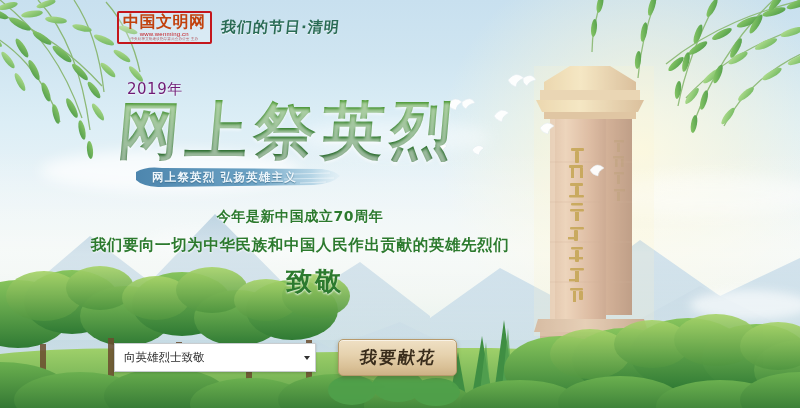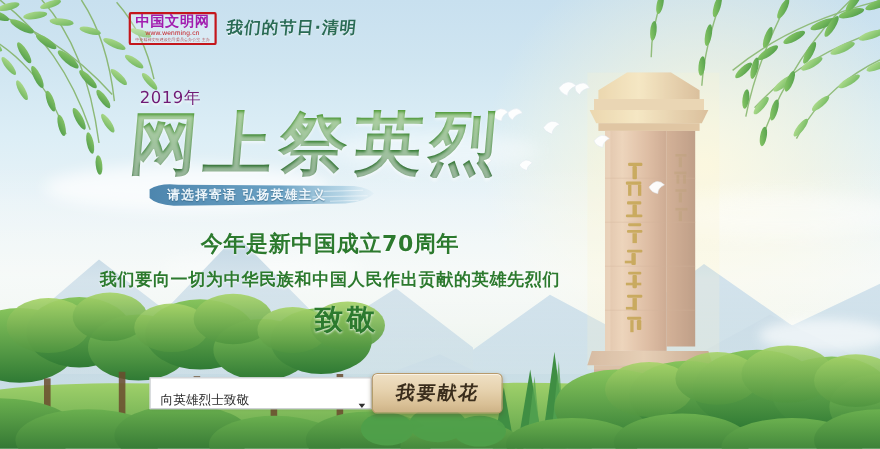--- a/index.html
+++ b/index.html
@@ -62,21 +62,21 @@
   
   .logo-wrap{
     position:absolute;left:117px;top:11px;display:flex;align-items:center;gap:9px;
   }
   .logo-box{
     border:2px solid #c4161c;border-radius:2px;padding:1px 4px 0;
     background:rgba(255,255,255,.25);
     text-align:center;line-height:1;
   }
   .logo-cn{
-    color:#a21caf;font-weight:bold;font-size:13px;letter-spacing:.5px;
+    color:#c2410c;font-weight:bold;font-size:16px;letter-spacing:.5px;
     font-family:"DejaVu Sans",sans-serif;white-space:nowrap;
   }
   .logo-url{
     color:#c4161c;font-size:6px;letter-spacing:.2px;margin-top:1px;
     font-family:"Liberation Sans",sans-serif;
   }
   .logo-sub{
     color:#b4555a;font-size:3.6px;letter-spacing:.1px;margin-top:1px;
     white-space:nowrap;font-family:"DejaVu Sans",sans-serif;
   }
@@ -115,21 +115,21 @@
     font-family:"DejaVu Sans",sans-serif;white-space:nowrap;
     text-shadow:0 1px 1px rgba(40,90,120,.6);
   }
 
   
   .copy{
     position:absolute;left:0;top:208px;width:600px;text-align:center;
     font-family:"DejaVu Sans",sans-serif;
   }
   .copy .l1{
-    font-size:20px;font-weight:bold;color:#2c7a2e;letter-spacing:.6px;
+    font-size:14px;font-weight:bold;color:#2c7a2e;letter-spacing:.6px;
     text-shadow:0 1px 2px rgba(255,255,255,.9);
   }
   .copy .l2{
     margin-top:9px;
     font-size:15.5px;font-weight:bold;color:#2c7a2e;letter-spacing:.6px;
     text-shadow:0 1px 2px rgba(255,255,255,.9);
   }
   .copy .l3{
     margin-top:8px;
     font-size:26px;font-weight:bold;color:#2c7a2e;letter-spacing:3px;
@@ -138,24 +138,24 @@
   }
 
   
   .form-label{
     position:absolute;left:122px;top:327px;
     font-size:13px;font-weight:bold;color:#123c4e;letter-spacing:.5px;
     font-family:"DejaVu Sans",sans-serif;
     text-shadow:0 1px 2px rgba(255,255,255,.75);
   }
   .select-box{
-    position:absolute;left:136px;top:343px;width:200px;height:27px;
+    position:absolute;left:114px;top:343px;width:200px;height:27px;
     background:#ffffff;border:1px solid #c9cdd0;
     box-shadow:0 1px 2px rgba(0,0,0,.18);
-    display:flex;align-items:flex-end;
+    display:flex;align-items:center;
   }
   .select-val{
     flex:1;padding-left:9px;font-size:11.5px;color:#2b2b2b;
     font-family:"DejaVu Sans",sans-serif;white-space:nowrap;overflow:hidden;
   }
   .select-caret{
     width:16px;display:flex;align-items:center;justify-content:center;
   }
   .caret-tri{
     width:0;height:0;border-left:3.5px solid transparent;border-right:3.5px solid transparent;
@@ -560,21 +560,21 @@
         <stop offset="100%" stop-color="#cfe5f0" stop-opacity=".25"></stop>
       </linearGradient>
     </defs>
     <path d="M2 6 q10-6 26-4 L188 3 q14 2 18 7 q-8 8-26 9 L24 21 q-16-1-22-7 Z" fill="url(#rib)"></path>
     <g stroke="#ffffff" stroke-width="1" opacity=".45">
       <line x1="160" y1="8" x2="196" y2="7"></line>
       <line x1="150" y1="13" x2="200" y2="12"></line>
       <line x1="166" y1="17" x2="192" y2="16"></line>
     </g>
   </svg>
-  <div class="ribbon-txt">请选择寄语 弘扬英雄主义</div>
+  <div class="ribbon-txt">网上祭英烈 弘扬英雄主义</div>
 
   <div class="copy">
     <div class="l1">今年是新中国成立70周年</div>
     <div class="l2">我们要向一切为中华民族和中国人民作出贡献的英雄先烈们</div>
     <div class="l3">致敬</div>
   </div>
 
 
   <div class="select-box">
     <div class="select-val" title="请选择寄语">向英雄烈士致敬</div>

